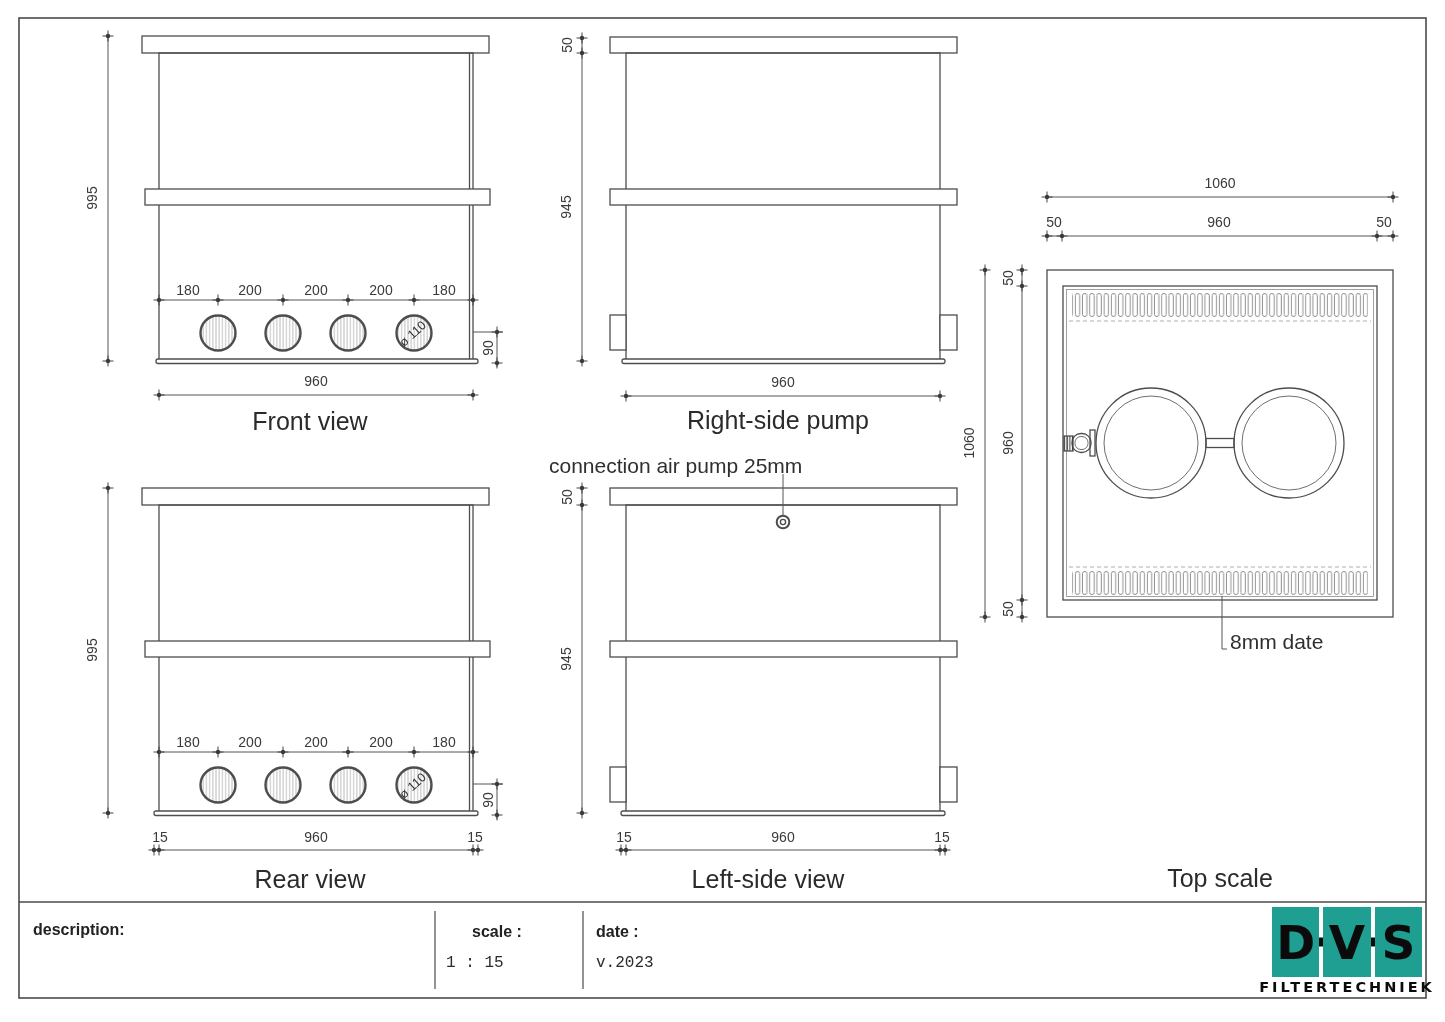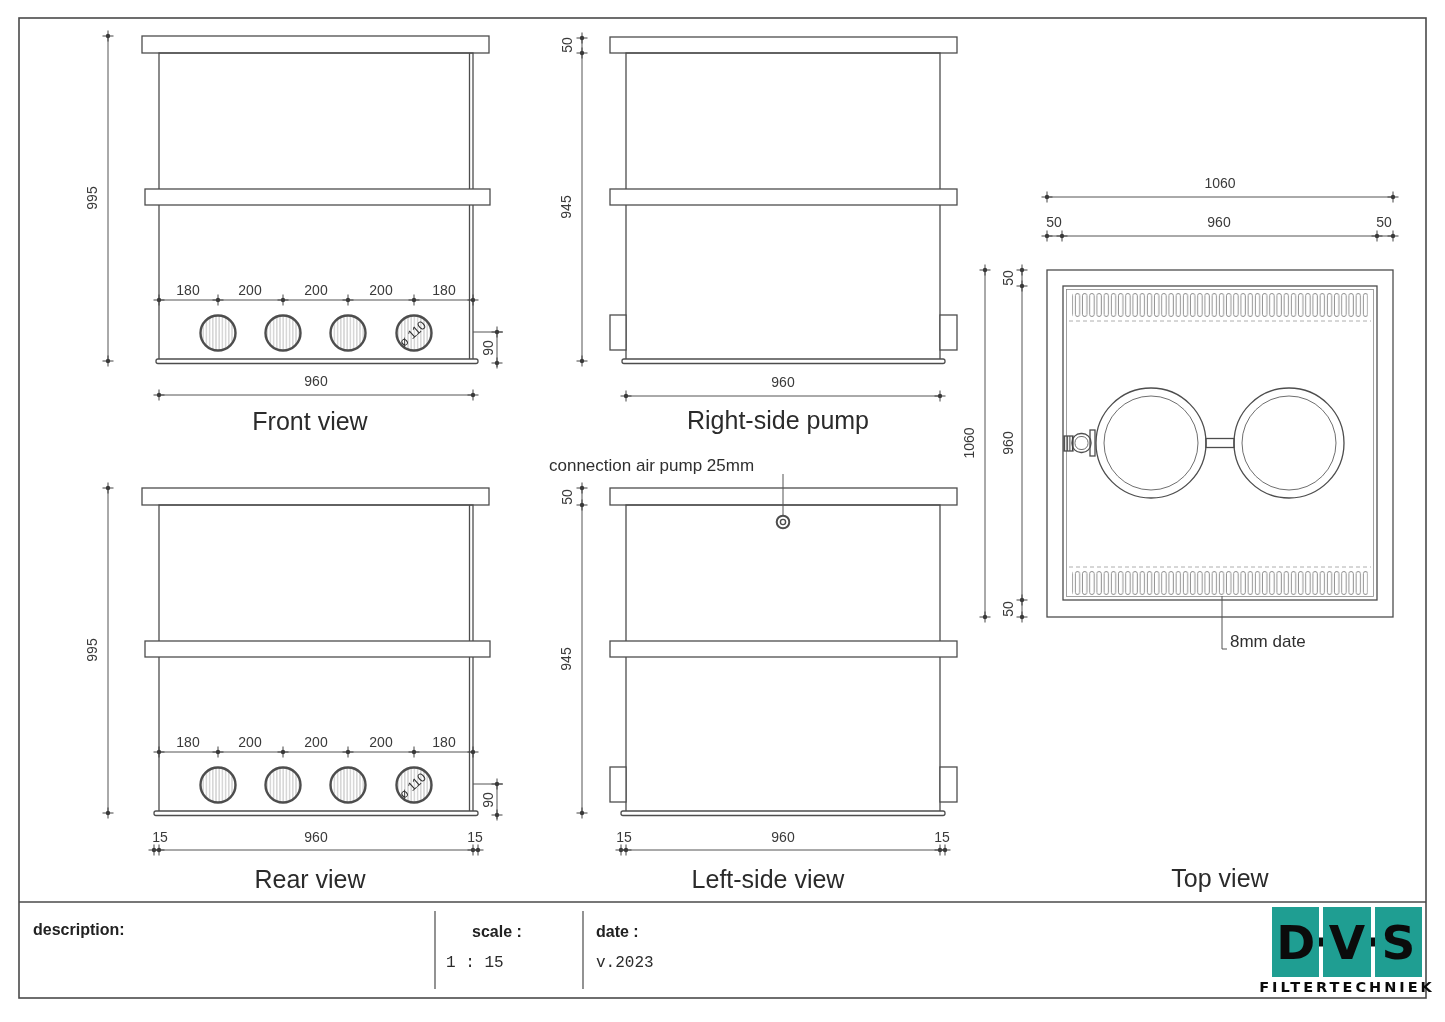--- a/index.html
+++ b/index.html
@@ -15,21 +15,21 @@
   .rot  { transform:translate(-50%,-50%) rotate(-90deg); }
   .port-lbl {
     position:absolute; transform:translate(-50%,-50%) rotate(-42deg);
     font-size:12.5px; color:#2f2f2f; white-space:nowrap; line-height:1;
   }
   .view-title {
     position:absolute; transform:translate(-50%,-50%);
     font-size:25px; color:#2b2b2b; white-space:nowrap; line-height:1;
   }
   .annot {
-    position:absolute; font-size:17px; color:#2f2f2f; white-space:nowrap;
+    position:absolute; font-size:21px; color:#2f2f2f; white-space:nowrap;
     line-height:1; transform:translateY(-50%);
   }
   .tb-label { position:absolute; font-weight:bold; font-size:16px; color:#222; white-space:nowrap; }
   .tb-value { position:absolute; font-size:16px; color:#2b2b2b; white-space:nowrap;font-family:Liberation Mono, monospace; }
   .tb-big   { position:absolute; font-size:25px; color:#2b2b2b; white-space:nowrap; }
   .logo { position:absolute; display:flex; flex-direction:column; }
   .logo-squares { flex:1; display:flex; }
   .logo-sq {
     flex:1; background:#1f9e92; color:#0b0b0b; font-weight:bold; font-size:47px;
     display:flex; align-items:center; justify-content:center;
@@ -242,21 +242,21 @@
 
   <div class="lbl" style="left:1220px;top:183px">1060</div>
   <div class="lbl" style="left:1054px;top:222px">50</div>
   <div class="lbl" style="left:1219px;top:222px">960</div>
   <div class="lbl" style="left:1384px;top:222px">50</div>
   <div class="lbl rot" style="left:969px;top:443px">1060</div>
   <div class="lbl rot" style="left:1008px;top:278px">50</div>
   <div class="lbl rot" style="left:1008px;top:443px">960</div>
   <div class="lbl rot" style="left:1008px;top:609px">50</div>
   <div class="annot" style="left:1230px;top:641px">8mm date</div>
-  <div class="view-title" style="left:1220px;top:878px">Top view</div>
+  <div class="view-title" style="left:1220px;top:878px">Top scale</div>
 
   <div class="lbl rot" style="left:92px;top:650px">995</div>
   <div class="lbl" style="left:188px;top:742px">180</div>
   <div class="lbl" style="left:250px;top:742px">200</div>
   <div class="lbl" style="left:316px;top:742px">200</div>
   <div class="lbl" style="left:381px;top:742px">200</div>
   <div class="lbl" style="left:444px;top:742px">180</div>
   <div class="lbl rot" style="left:488px;top:800px">90</div>
   <div class="port-lbl" style="left:413px;top:786px">ø 110</div>
   <div class="lbl" style="left:160px;top:837px">15</div>

